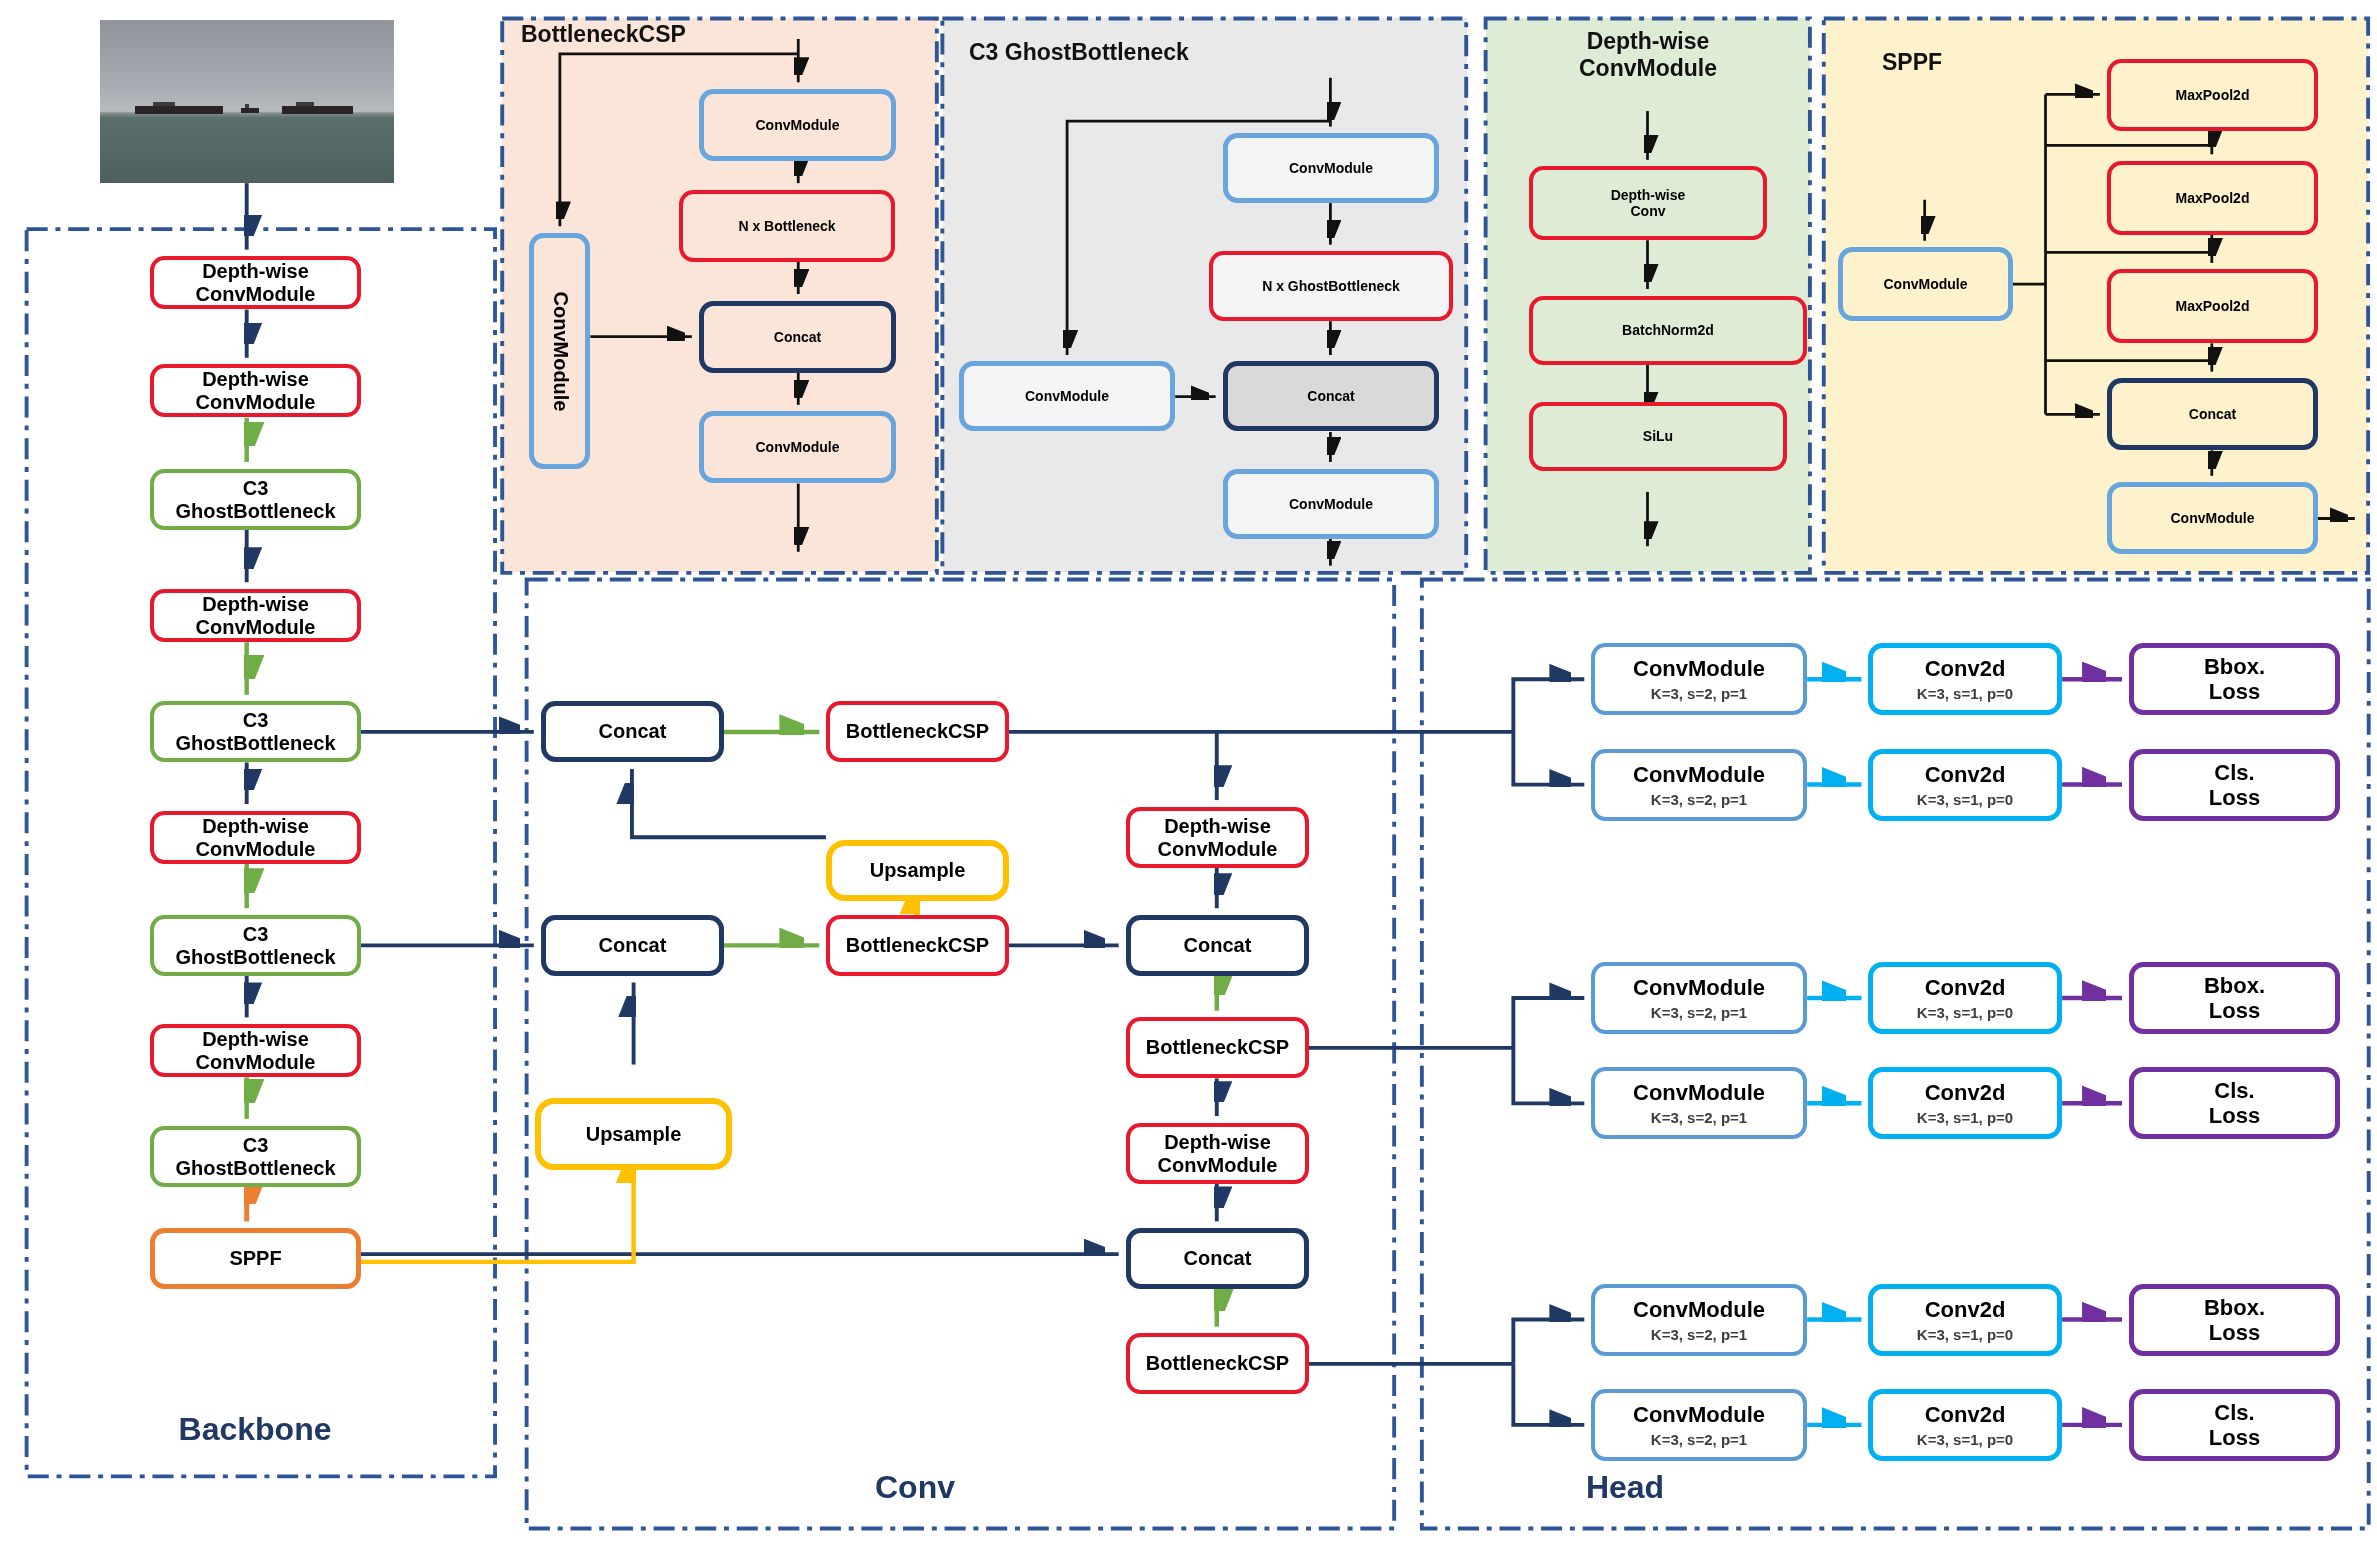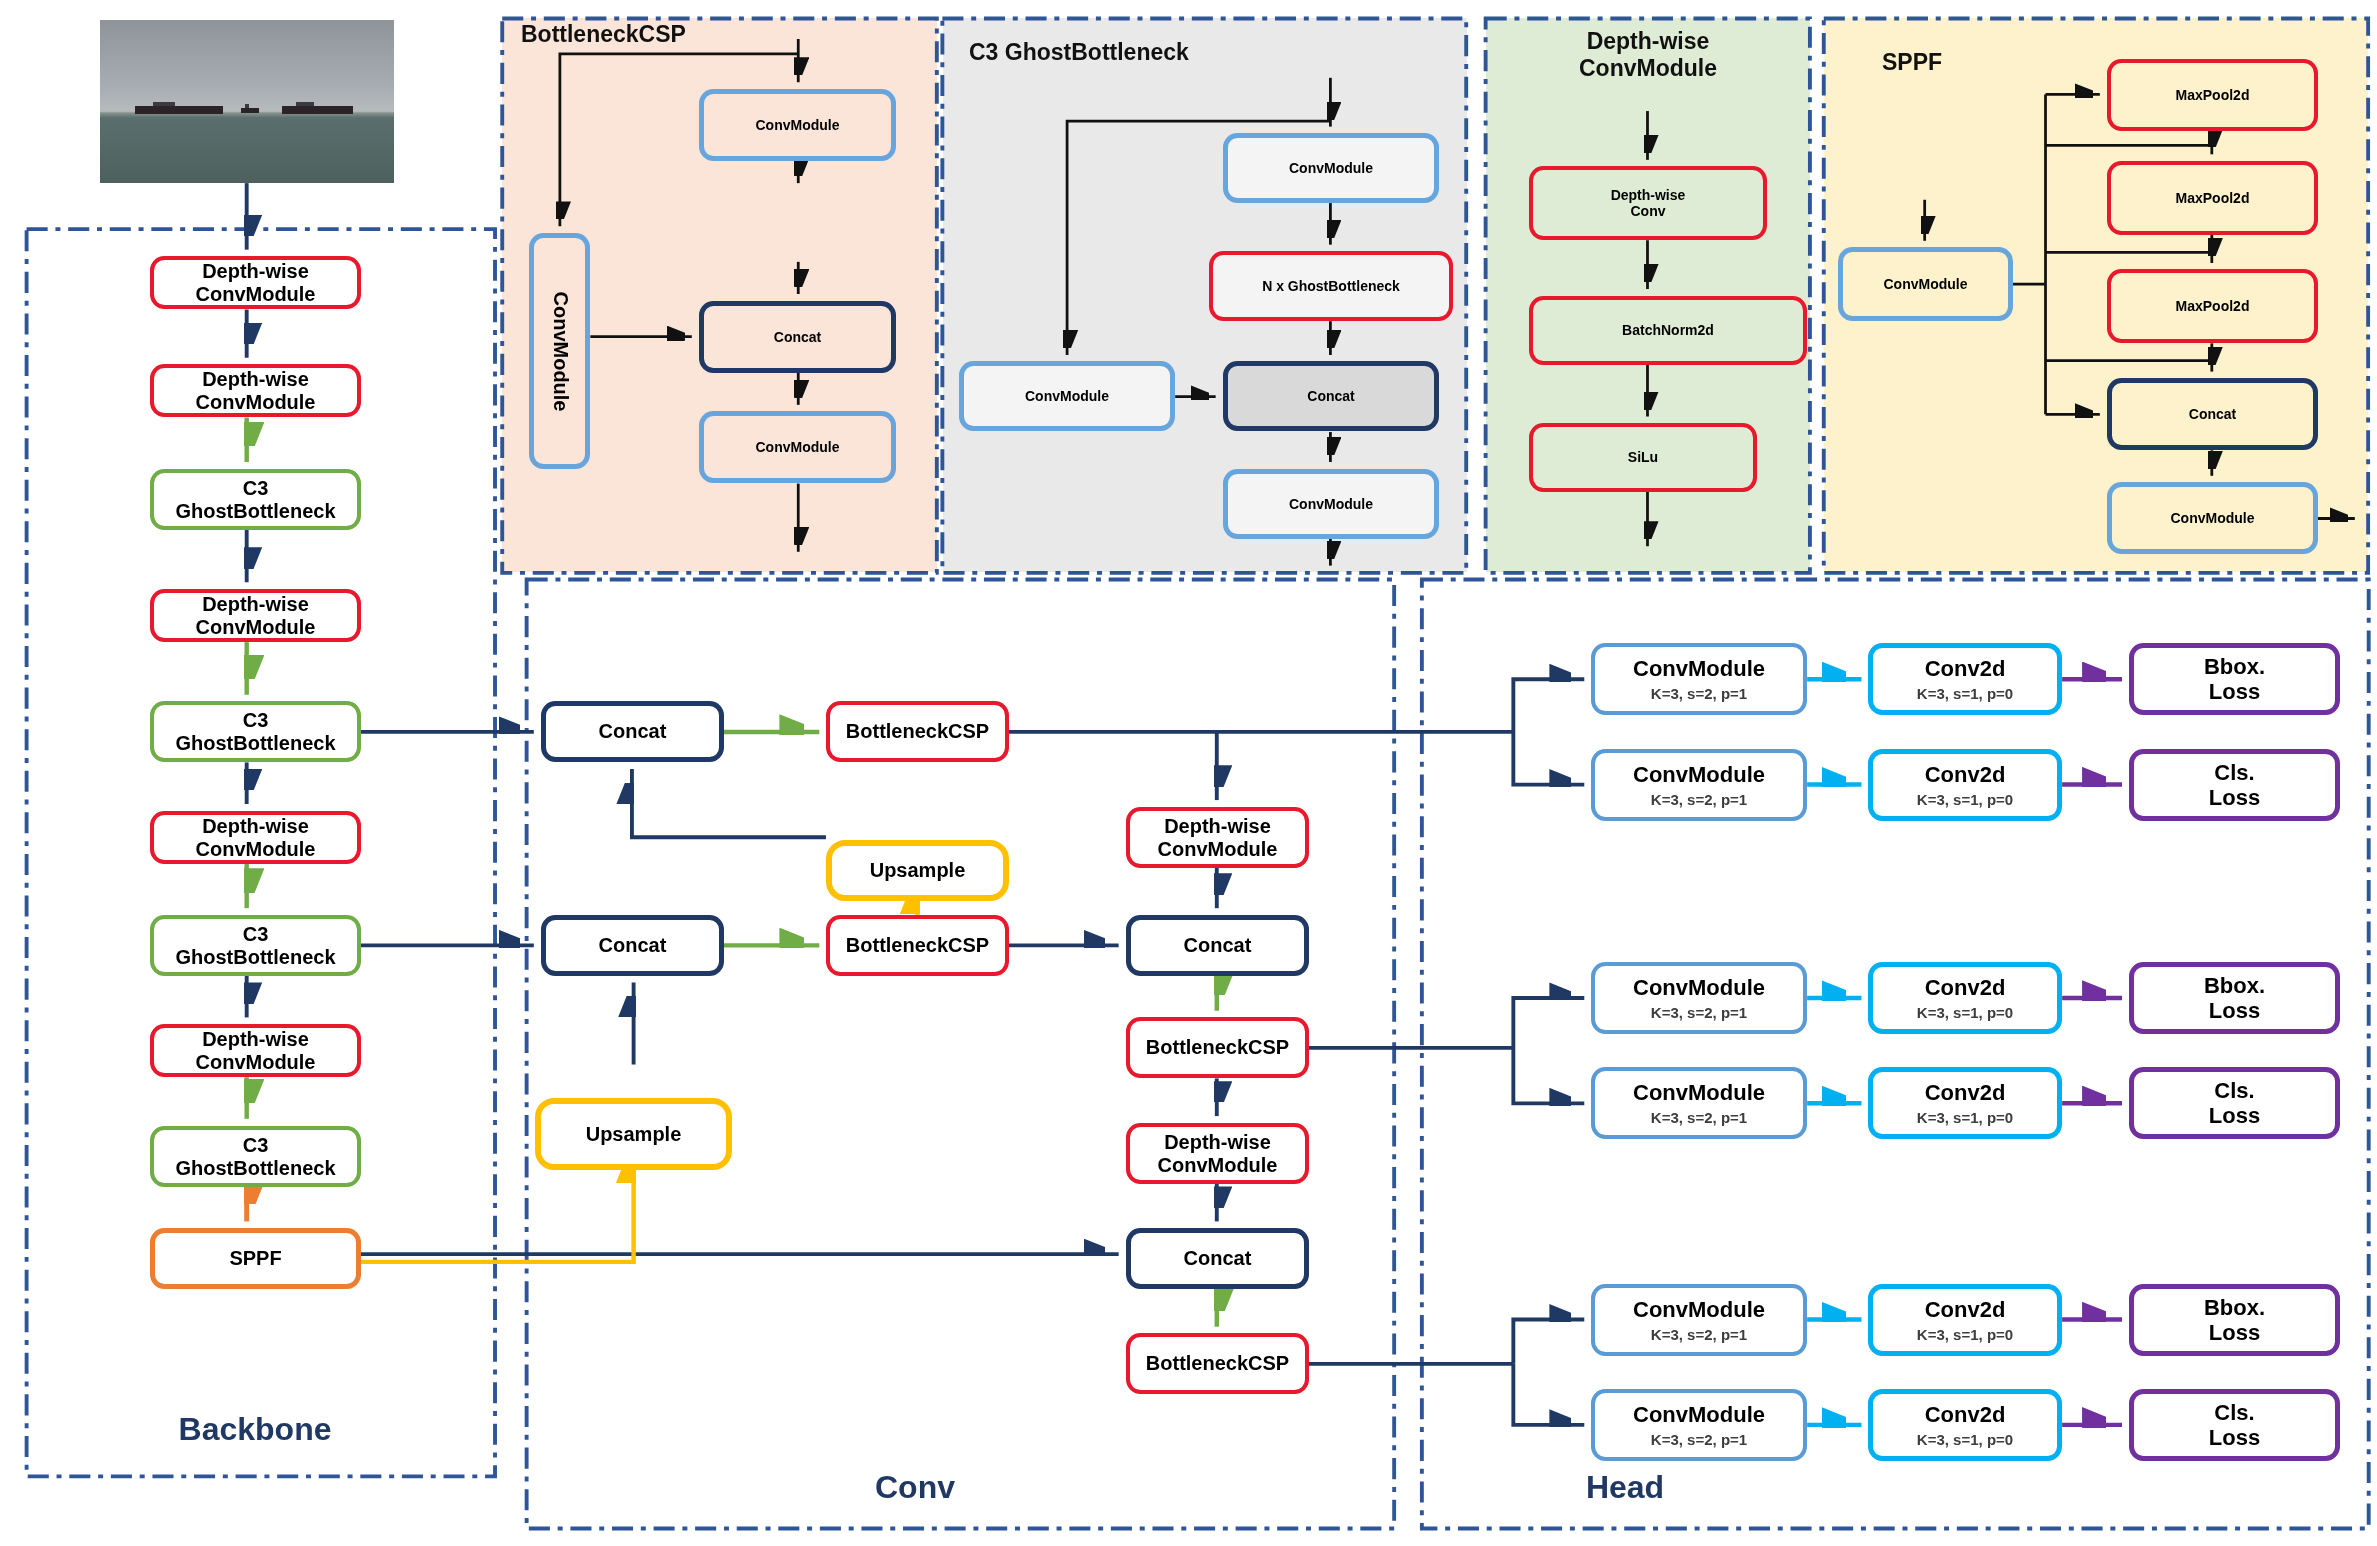--- a/index.html
+++ b/index.html
@@ -350,20 +350,23 @@
     </div>
   <div class="seclabel" style="left:1625px;top:1469px;">Head</div>
 
   <div class="ptitle" style="left:521px;top:21px;">BottleneckCSP</div>
   <div class="bx b-lblue f-peach" style="left:529px;top:233px;width:61px;height:236px;">
       <span class="vtext">ConvModule</span>
     </div>
   <div class="bx b-lblue f-peach fs38" style="left:699px;top:89px;width:197px;height:72px;">
       <span>ConvModule</span>
     </div>
+  <div class="bx b-red f-peach fs38" style="left:679px;top:190px;width:216px;height:72px;">
+      <span>N x Bottleneck</span>
+    </div>
   <div class="bx b-navy f-peach fs38" style="left:699px;top:301px;width:197px;height:72px;">
       <span>Concat</span>
     </div>
   <div class="bx b-lblue f-peach fs38" style="left:699px;top:411px;width:197px;height:72px;">
       <span>ConvModule</span>
     </div>
 
   <div class="ptitle" style="left:969px;top:39px;">C3 GhostBottleneck</div>
   <div class="bx b-lblue f-gray fs38" style="left:1223px;top:133px;width:216px;height:70px;">
       <span>ConvModule</span>
@@ -385,21 +388,21 @@
     <div>Depth-wise</div>
       <div>ConvModule</div>
   </div>
   <div class="bx b-red f-green fs38" style="left:1529px;top:166px;width:238px;height:74px;">
       <span>Depth-wise</span>
       <span>Conv</span>
     </div>
   <div class="bx b-red f-green fs38" style="left:1529px;top:296px;width:278px;height:69px;">
       <span>BatchNorm2d</span>
     </div>
-  <div class="bx b-red f-green fs38" style="left:1529px;top:423px;width:228px;height:69px;">
+  <div class="bx b-red f-green fs38" style="left:1529px;top:402px;width:258px;height:69px;">
       <span>SiLu</span>
     </div>
 
   <div class="ptitle" style="left:1882px;top:49px;">SPPF</div>
   <div class="bx b-lblue f-yellow fs38" style="left:1838px;top:247px;width:175px;height:74px;">
       <span>ConvModule</span>
     </div>
   <div class="bx b-red f-yellow fs38" style="left:2107px;top:59px;width:211px;height:72px;">
       <span>MaxPool2d</span>
     </div>

